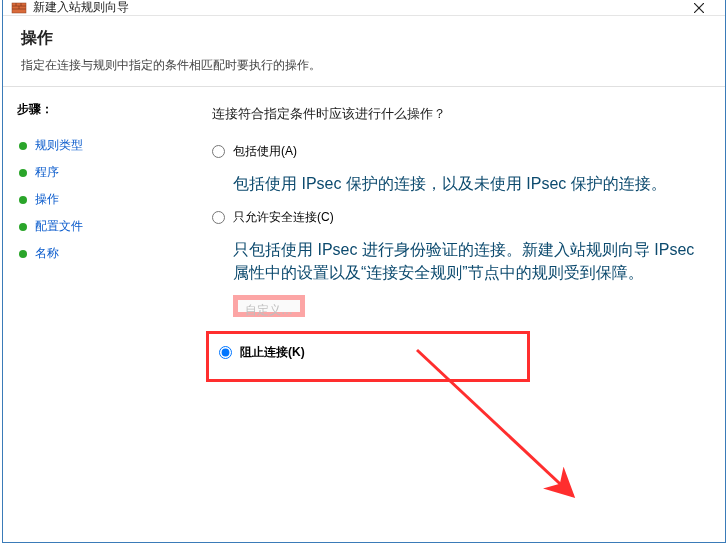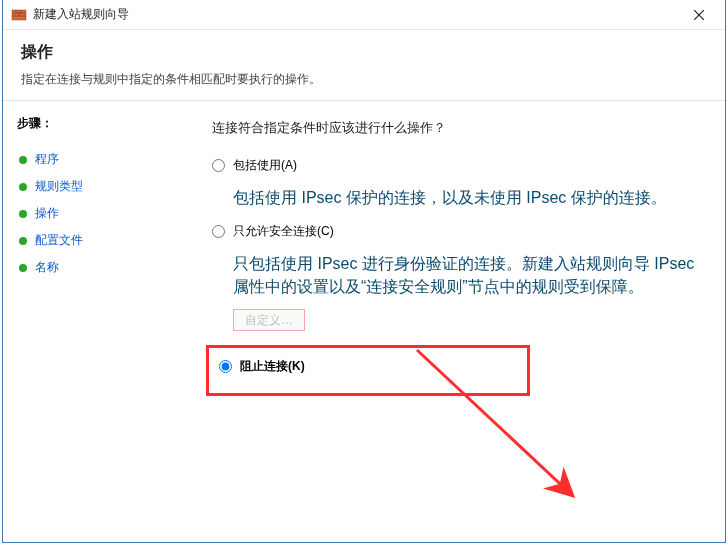--- a/index.html
+++ b/index.html
@@ -15,21 +15,21 @@
   .window {
     border: 1px solid #3a7bb8;
     border-top: none;
     width: 724px;
     height: 543px;
     position: relative;
     background: #fff;
     margin-left: 2px;
   }
   .titlebar {
-    height: 30px;
+    height: 16px;
     background: #fff;
     border-bottom: 1px solid #e5e5e5;
     display: flex;
     align-items: center;
     padding: 0 4px 0 8px;
   }
   .titlebar .icon {
     width: 16px; height: 16px;
     margin-right: 6px;
     display: inline-flex; align-items: center; justify-content: center;
@@ -93,21 +93,21 @@
     width: 13px; height: 13px; margin-right: 8px;
   }
   .option .opt-title { font-weight: normal; }
   .option .desc {
     font-size: 16px; color: #0c4a6e;
     margin: 12px 0 0 21px;
     line-height: 1.45;
   }
 
   .ghost-btn {
-    border: 1px solid #fca5a5;
+    border: 5px solid #fca5a5;
     background: #fafafa;
     color: #bfbfbf;
     width: 72px; height: 22px;
     margin: 10px 0 6px 21px;
     font-size: 12px;
     text-align: center;
     line-height: 20px;
   }
 
   .highlight-box {
@@ -182,25 +182,25 @@
   </div>
   <div class="divider"></div>
 
   <div class="body">
 
     <div class="sidebar">
       <span class="steps-label">步骤：</span>
       <ul>
         <li>
             <span class="dot"></span>
+            <span>规则类型</span>
+          </li>
+        <li>
+            <span class="dot"></span>
             <span>程序</span>
-          </li>
-        <li>
-            <span class="dot"></span>
-            <span>规则类型</span>
           </li>
         <li class="current">
             <span class="dot"></span>
             <span>操作</span>
           </li>
         <li>
             <span class="dot"></span>
             <span>配置文件</span>
           </li>
         <li>

